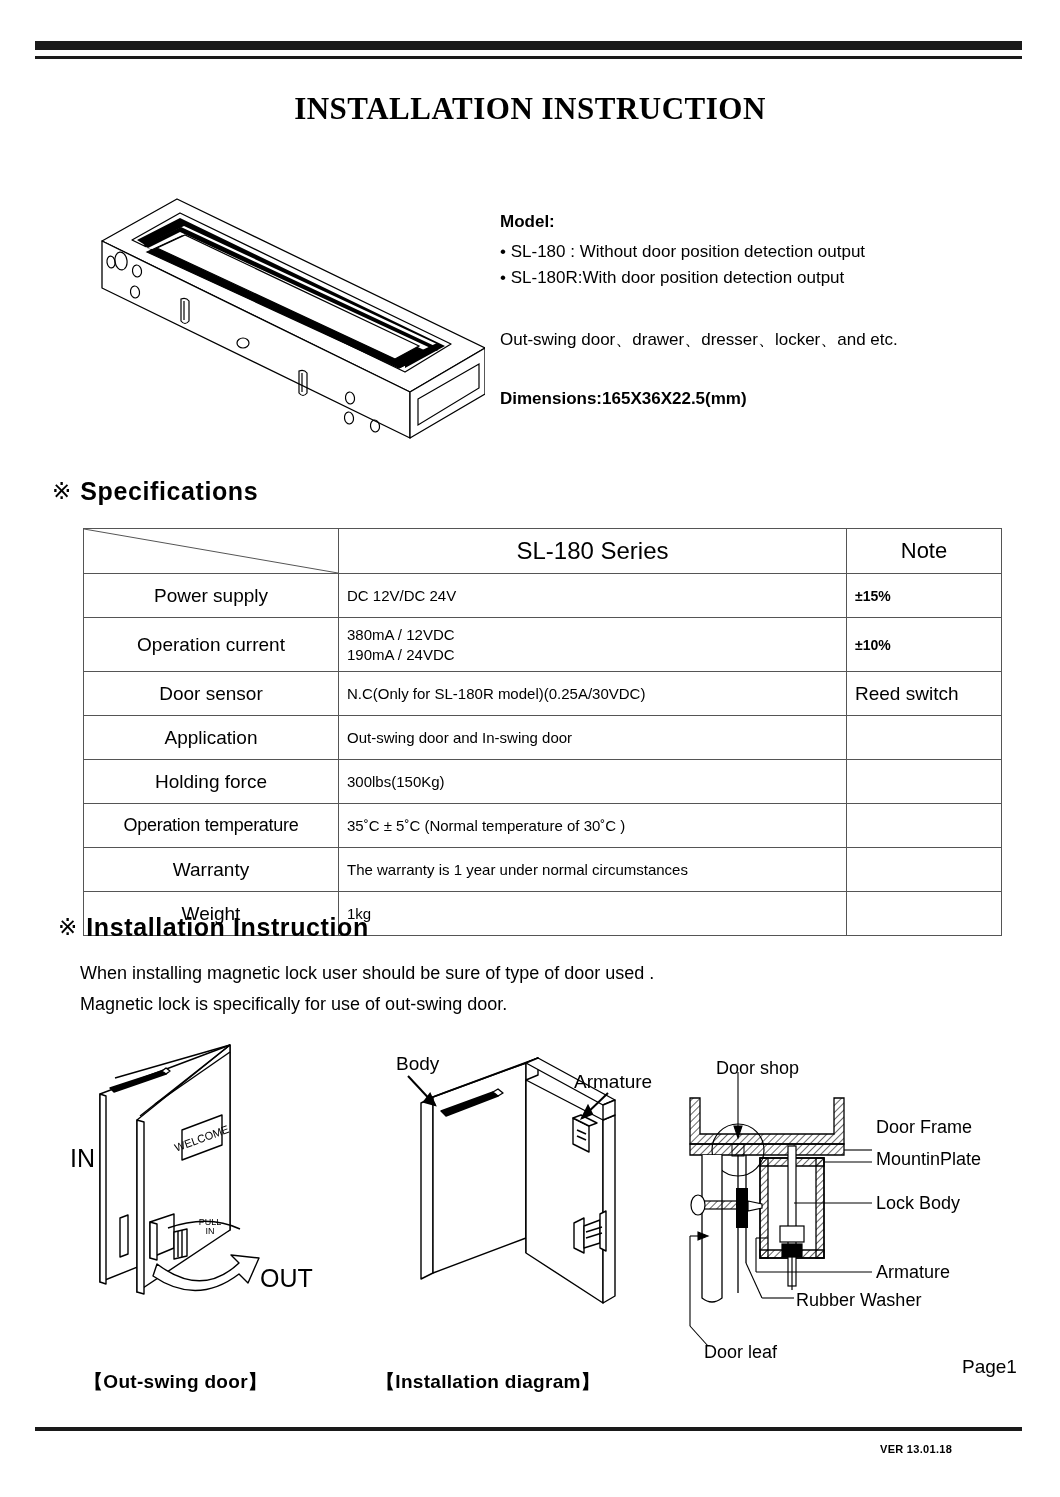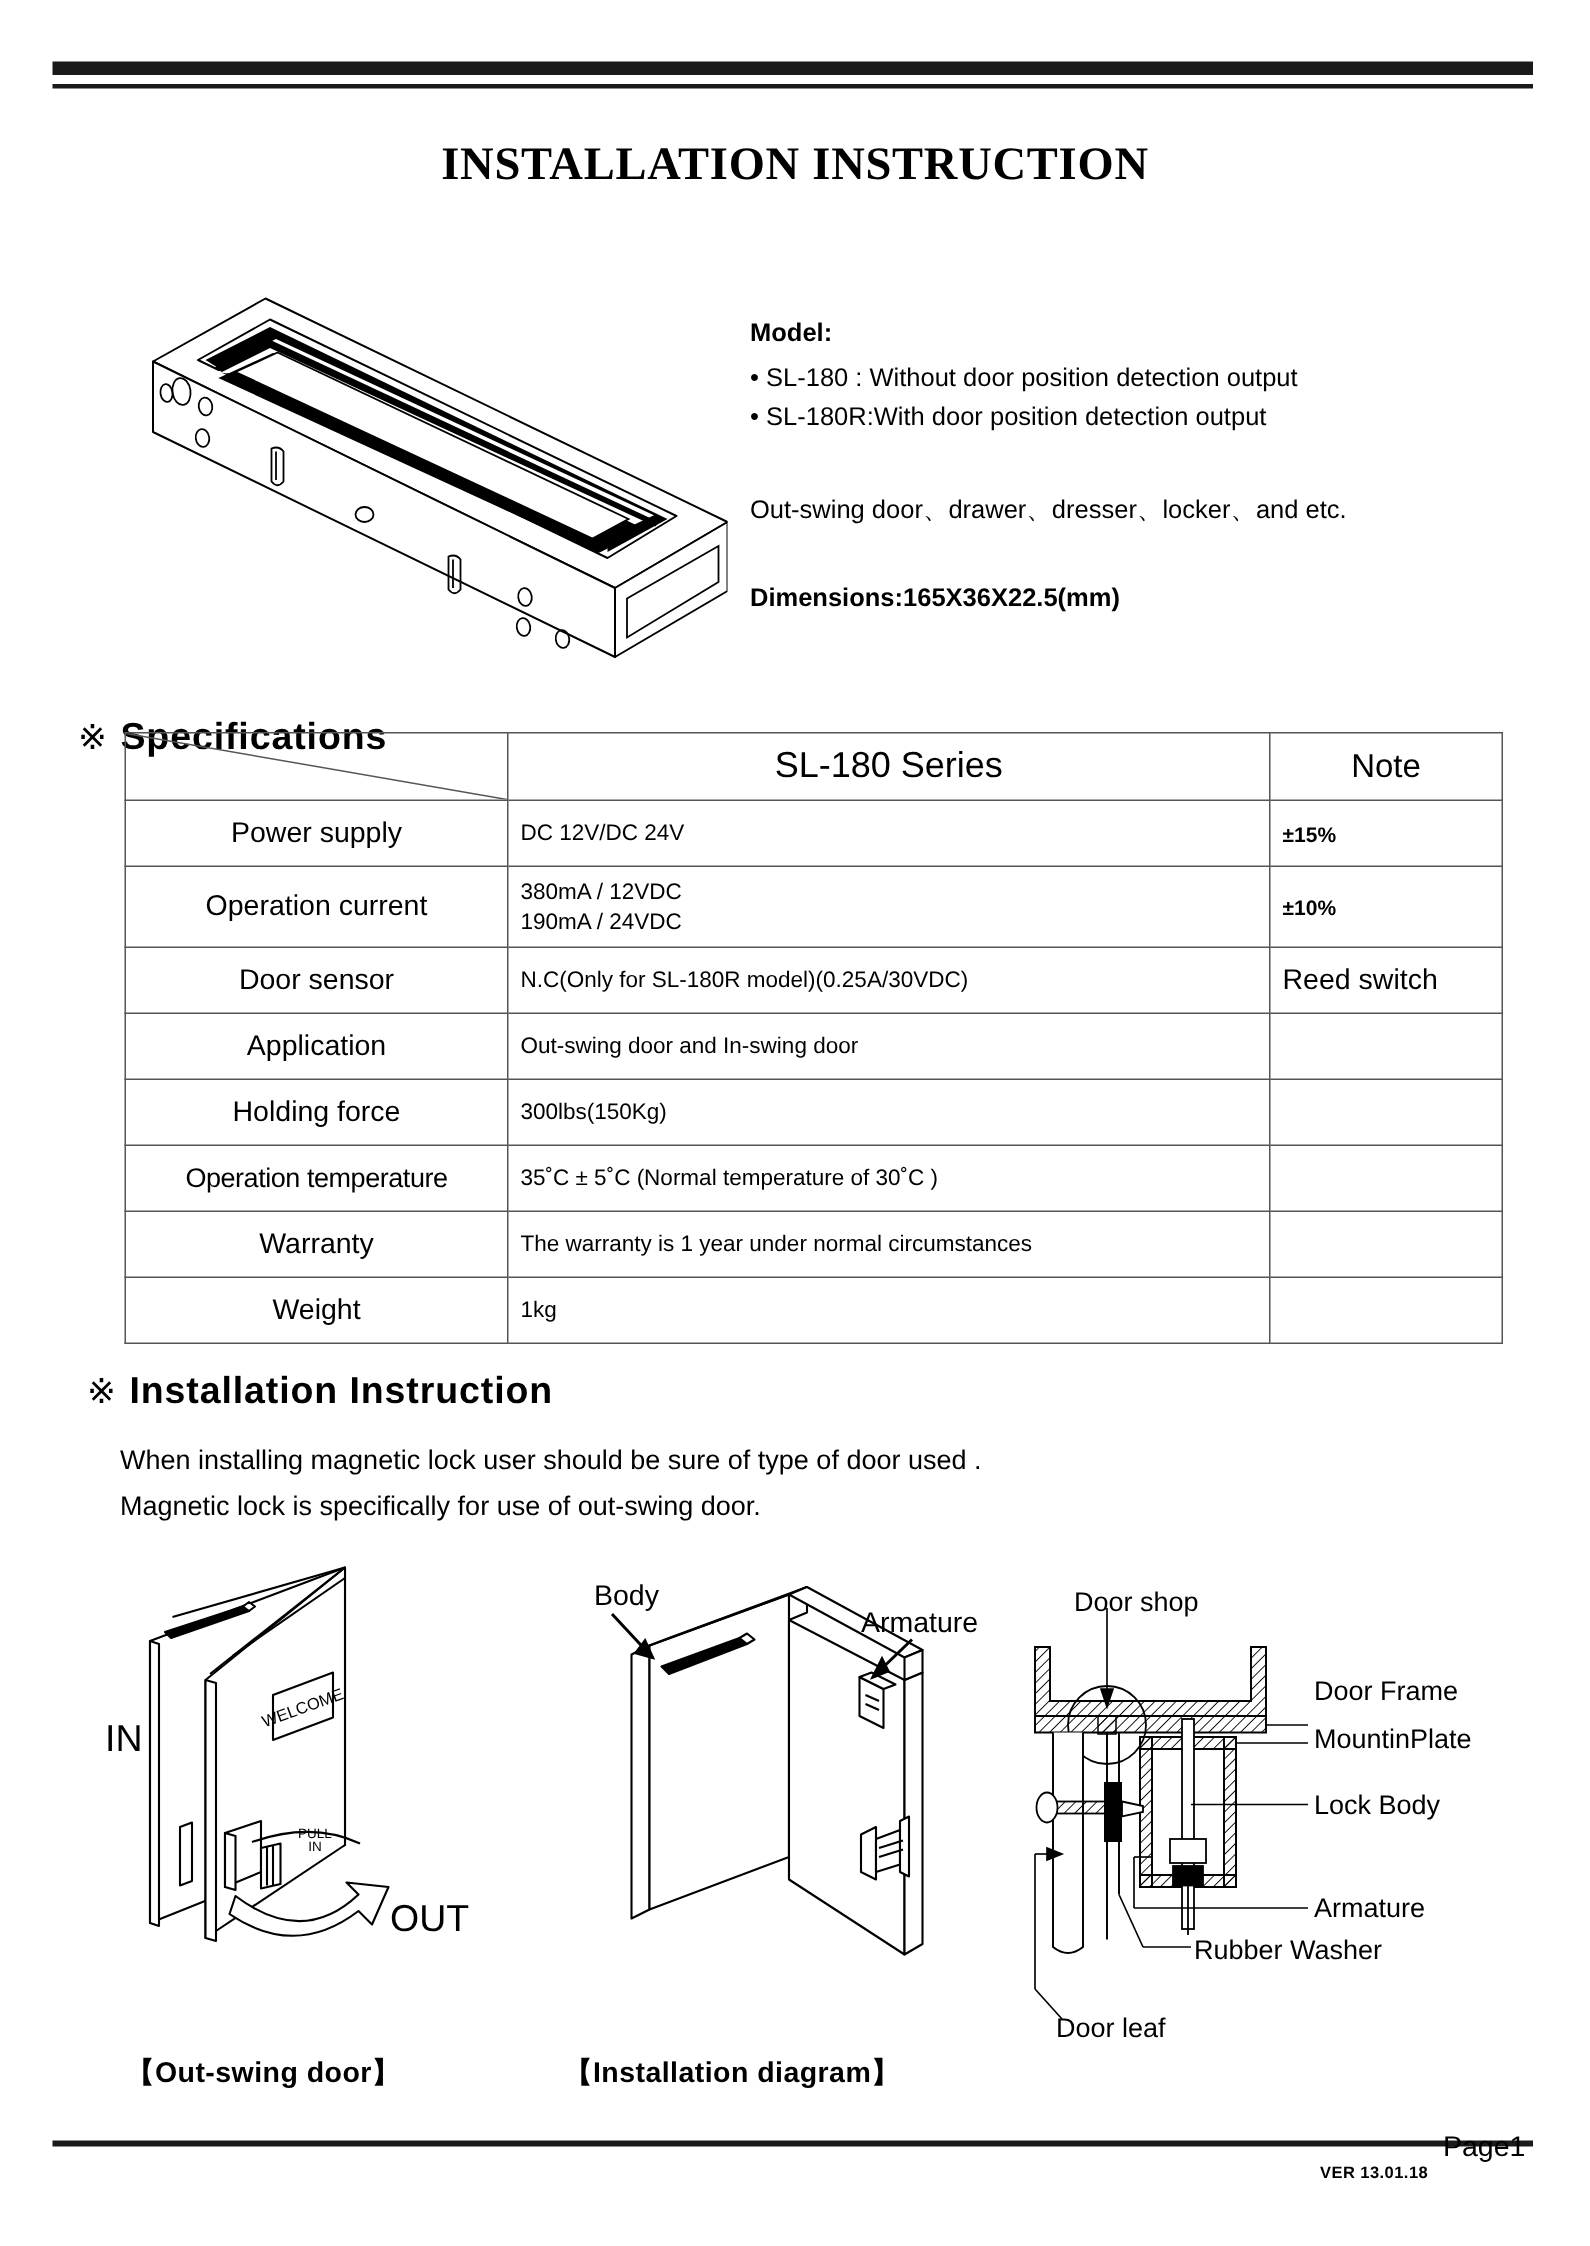--- a/index.html
+++ b/index.html
@@ -36,21 +36,21 @@
 
   
   .sec{position:absolute;display:flex;align-items:center;gap:9px;}
   .sec .kome{font-size:23px;line-height:1;}
   .sec .txt{font-size:25px;font-weight:bold;letter-spacing:.6px;}
   #sec-spec{left:52px;top:477px;}
   #sec-inst{left:58px;top:913px;}
 
   
   .spec-table{
-    position:absolute;left:83px;top:488px;width:883px;
+    position:absolute;left:83px;top:528px;width:883px;
     border-collapse:collapse;table-layout:fixed;
   }
   .spec-table td{
     border:1px solid #555;padding:0 8px;vertical-align:middle;
   }
   .spec-table .c1{width:254px;}
   .spec-table .c2{width:491px;}
   .spec-table .c3{width:138px;}
   .hdr-blank{height:44px;padding:0!important;position:relative;}
   .hdr-blank .diag{position:absolute;inset:0;}
@@ -74,21 +74,21 @@
   #dia-1{left:62px;top:1042px;width:320px;height:310px;}
   #dia-2{left:378px;top:1048px;width:310px;height:300px;}
   #dia-3{left:676px;top:1058px;width:380px;height:310px;}
 
   .caption{position:absolute;font-size:19px;font-weight:bold;letter-spacing:.3px;}
   #cap-1{left:84px;top:1369px;}
   #cap-2{left:376px;top:1369px;}
 
   
   .ver{position:absolute;left:880px;top:1443px;font-size:11px;font-weight:bold;letter-spacing:.3px;}
-  .pagenum{position:absolute;left:962px;top:1421px;font-size:19px;}
+  .pagenum{position:absolute;left:962px;top:1356px;font-size:19px;}
 </style>
 </head>
 <body>
 
 <div class="page">
 
   <div class="rule-thick"></div>
   <div class="rule-thin"></div>
 
   <div class="title">

